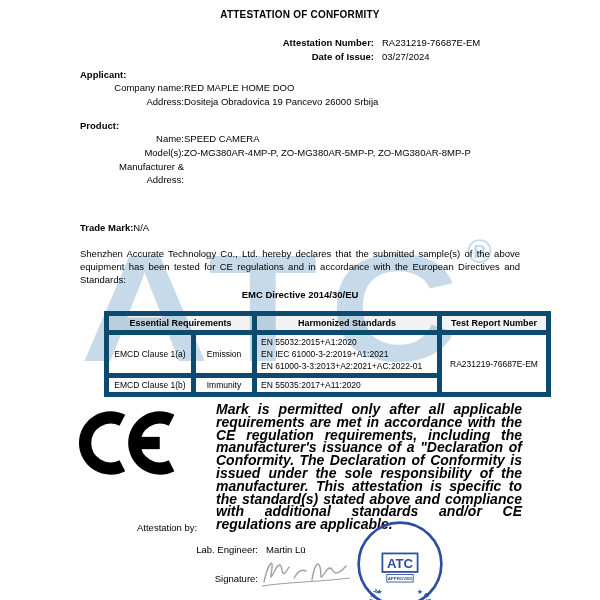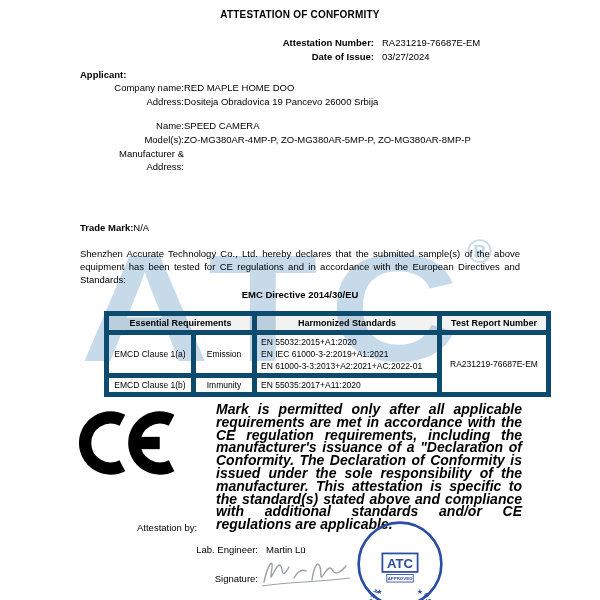--- a/index.html
+++ b/index.html
@@ -92,20 +92,21 @@
       <span class="kv-label">Company name:</span>
       <span>RED MAPLE HOME DOO</span>
     </div>
     <div class="kv-row">
       <span class="kv-label">Address:</span>
       <span>Dositeja Obradovica 19 Pancevo 26000 Srbija</span>
     </div>
   </div>
 
   <div class="layer sec product">
+    <div class="section-heading">Product:</div>
     <div class="kv-row">
       <span class="kv-label">Name:</span>
       <span>SPEED CAMERA</span>
     </div>
     <div class="kv-row">
       <span class="kv-label">Model(s):</span>
       <span>
         <div>ZO-MG380AR-4MP-P, ZO-MG380AR-5MP-P, ZO-MG380AR-8MP-P</div>
       </span>
     </div>

